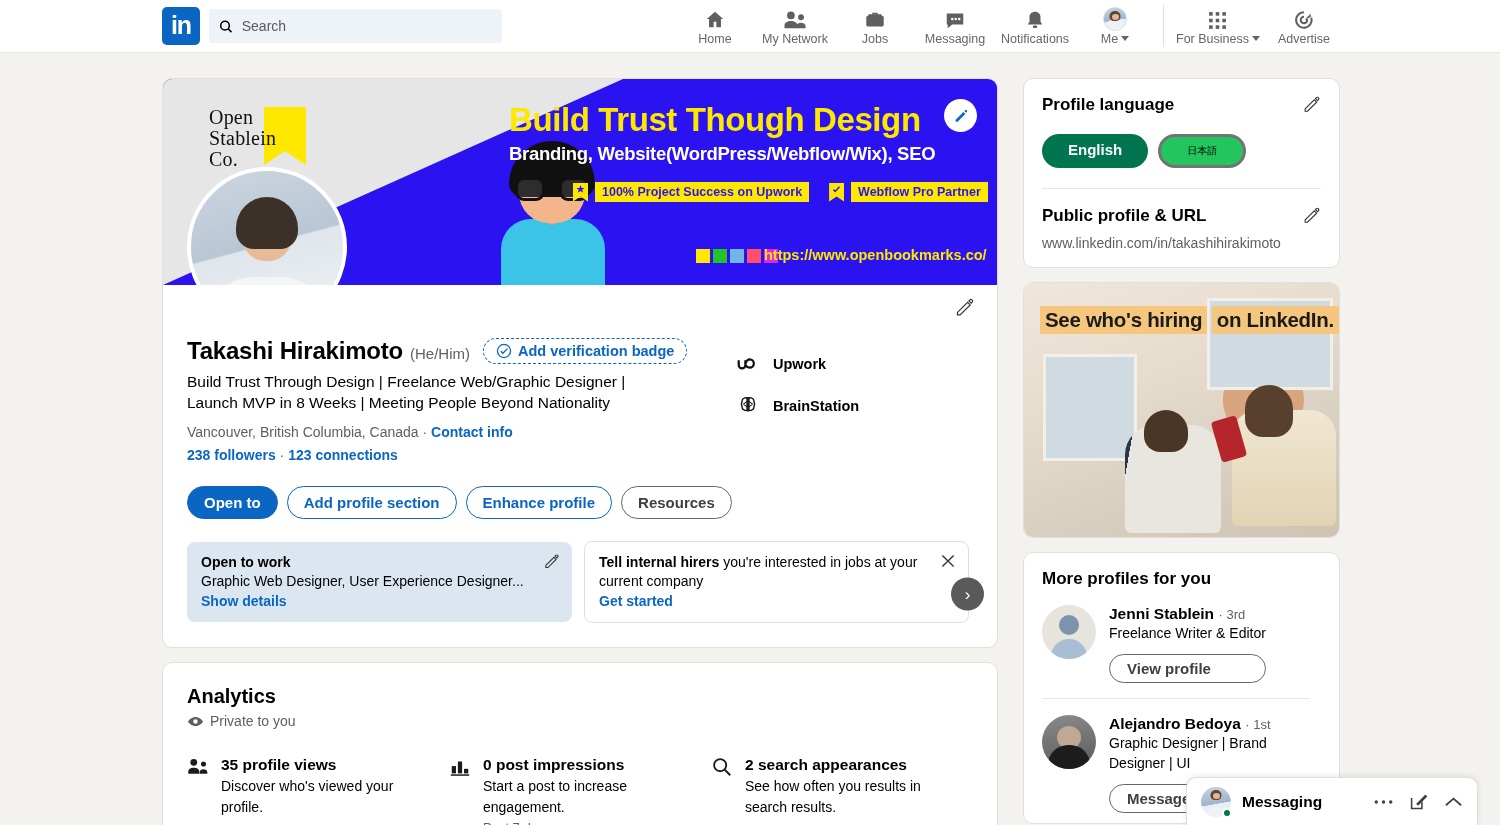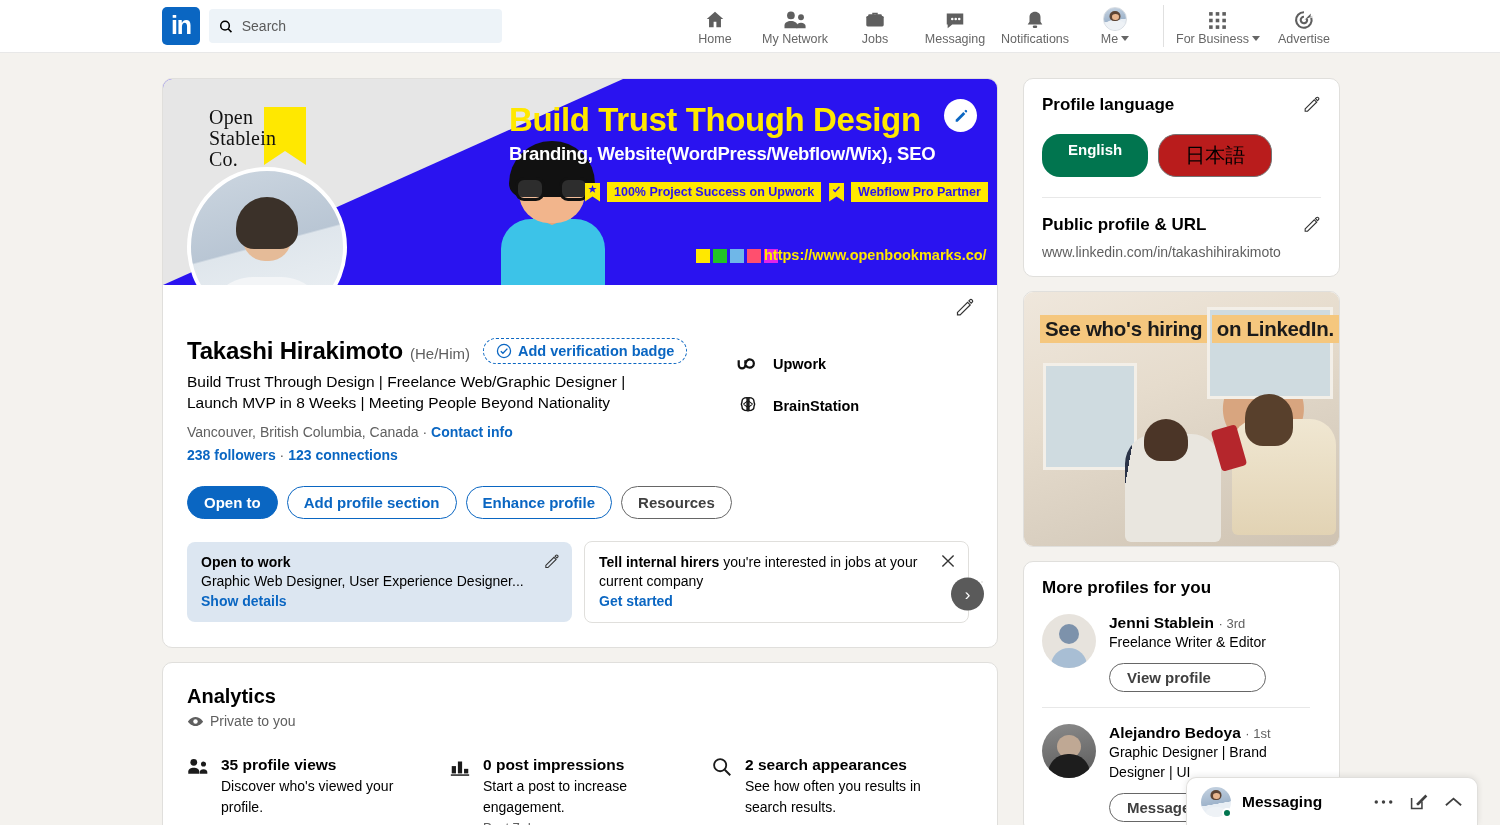--- a/index.html
+++ b/index.html
@@ -86,21 +86,21 @@
     z-index: 1;
   }
   .banner-title {
     position: absolute; left: 346px; top: 22px; color: #ffe800;
     font-size: 33px; font-weight: bold; letter-spacing: -.4px; white-space: nowrap;
   }
   .banner-sub {
     position: absolute; left: 346px; top: 64px; color: #fff;
     font-size: 18.5px; font-weight: bold; letter-spacing: -.3px; white-space: nowrap;
   }
-  .badges { position: absolute; left: 422px; top: 103px; display: flex; gap: 8px; align-items: center; }
+  .badges { position: absolute; left: 410px; top: 103px; display: flex; gap: 20px; align-items: center; }
   .badge-grp { display: flex; align-items: center; gap: 7px; }
   .ribbon { width: 15px; height: 19px; background: #ffe800;
             clip-path: polygon(0 0,100% 0,100% 100%,50% 74%,0 100%);
             display:flex; align-items:flex-start; justify-content:center; padding-top:2px;}
   .badge-pill {
     background: #ffe800; color: #2a13f0; font-size: 12.5px; font-weight: bold;
     padding: 3px 7px; white-space: nowrap;
   }
   .swatches { position: absolute; left: 533px; top: 170px; display: flex; gap: 3px; }
   .sw { width: 14px; height: 14px; }
@@ -201,22 +201,22 @@
   .an-d { font-size: 14px; color: #000; line-height: 21px; margin-top: 2px; max-width: 200px; }
   .an-p { font-size: 13px; color: #5f5f5f; margin-top: 2px; }
 
   
   .side-card { padding: 16px 18px; }
   .side-h { font-size: 17px; font-weight: bold; color: #000; }
   .side-row { display: flex; justify-content: space-between; align-items: flex-start; }
   .lang-pills { display: flex; gap: 10px; margin-top: 16px; }
   .pill-on { background: #01754f; color: #fff; border-radius: 18px; padding: 7px 26px;
              font-size: 15px; font-weight: bold; cursor: pointer; }
-  .pill-off { background: #b91c1c; color: #000; border: 1px solid #737373; border-radius: 18px;
-              padding: 7px 26px; font-size: 20px; cursor: pointer; }
+  .pill-off { background: #22c55e; color: #000; border: 3px solid #737373; border-radius: 18px;
+              padding: 7px 26px; font-size: 10px; cursor: pointer; }
   .side-div { height: 1px; background: #e8e8e8; margin: 20px 0 17px 0; }
   .side-url { font-size: 14px; color: #5f5f5f; margin-top: 6px; }
 
   .ad-card { margin-top: 14px; height: 256px; position: relative; }
   .ad-photo {
     position: absolute; inset: 0;
     background:
       radial-gradient(circle at 76% 46%, #d8a57f 0 40px, transparent 41px),
       radial-gradient(circle at 44% 72%, #b08063 0 36px, transparent 37px),
       linear-gradient(160deg,#efe7dc 0%,#e6dccd 38%,#d9cfc0 70%,#cfc3b2 100%);

